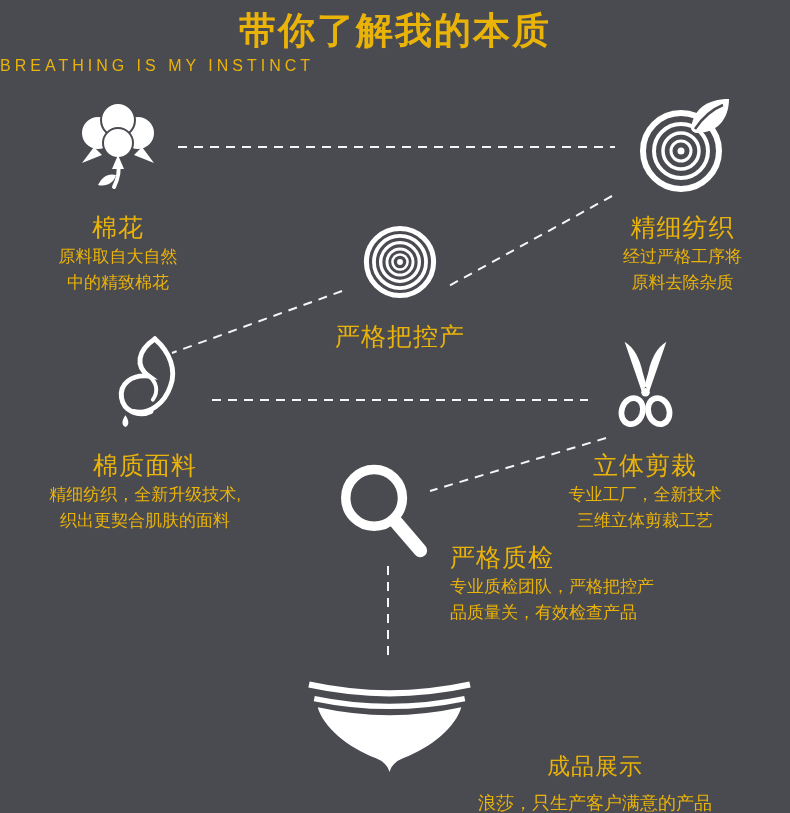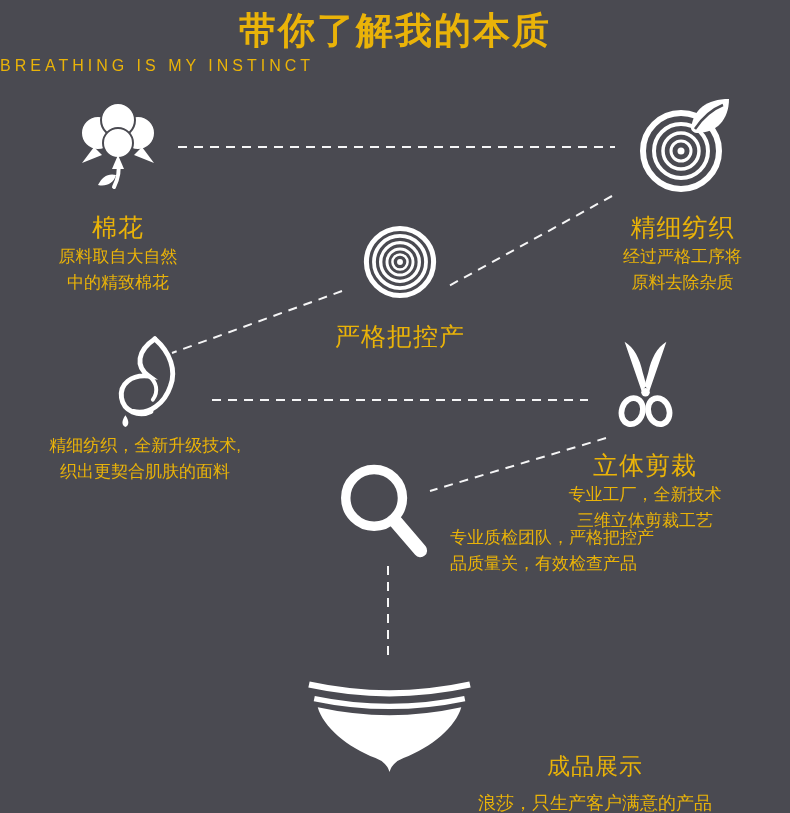--- a/index.html
+++ b/index.html
@@ -113,20 +113,21 @@
 
   <div class="step step-fabric">
     <svg class="icon" width="98" height="98" viewBox="0 0 100 100">
       <g fill="none" stroke="#ffffff" stroke-linecap="round">
         <path d="M60 4 C42 16 40 32 54 42 C36 40 24 50 26 64 C28 78 44 84 56 78" stroke-width="5"></path>
         <path d="M60 4 C76 18 82 36 76 52 C70 70 54 82 38 78" stroke-width="5"></path>
         <path d="M54 42 C62 48 64 58 58 66" stroke-width="4"></path>
       </g>
       <path d="M30 82 C26 88 26 92 30 94 C34 92 34 88 30 82 Z" fill="#ffffff"></path>
     </svg>
+    <h2>棉质面料</h2>
     <p>精细纺织，全新升级技术,
 织出更契合肌肤的面料</p>
   </div>
 
   <div class="step step-cutting">
     <svg class="icon" width="95" height="95" viewBox="0 0 100 100">
       <g fill="#ffffff">
         <path d="M46 56 L28 4 C38 10 44 22 47 36 L51 50 Z"></path>
         <path d="M54 56 L72 4 C62 10 56 22 53 36 L49 50 Z"></path>
       </g>
@@ -140,20 +141,21 @@
     <p>专业工厂，全新技术
 三维立体剪裁工艺</p>
   </div>
 
   <div class="step step-inspection">
     <svg class="icon" width="105" height="105" viewBox="0 0 100 100">
       <circle cx="42" cy="38" r="27" fill="none" stroke="#ffffff" stroke-width="9"></circle>
       <line x1="62" y1="60" x2="86" y2="88" stroke="#ffffff" stroke-width="13" stroke-linecap="round"></line>
     </svg>
     <div class="insp-text">
+      <h2>严格质检</h2>
       <p>专业质检团队，严格把控产
 品质量关，有效检查产品</p>
     </div>
   </div>
 
   <div class="step step-product">
     <svg class="icon" width="175" height="110" viewBox="0 0 200 125">
       <path d="M8 14 Q100 34 192 14" fill="none" stroke="#ffffff" stroke-width="7"></path>
       <path d="M14 30 Q100 48 186 30" fill="none" stroke="#ffffff" stroke-width="6"></path>
       <path d="M18 40 Q100 58 182 40 C176 62 148 86 116 98 Q103 103 100 114 Q97 103 84 98 C52 86 24 62 18 40 Z" fill="#ffffff"></path>

